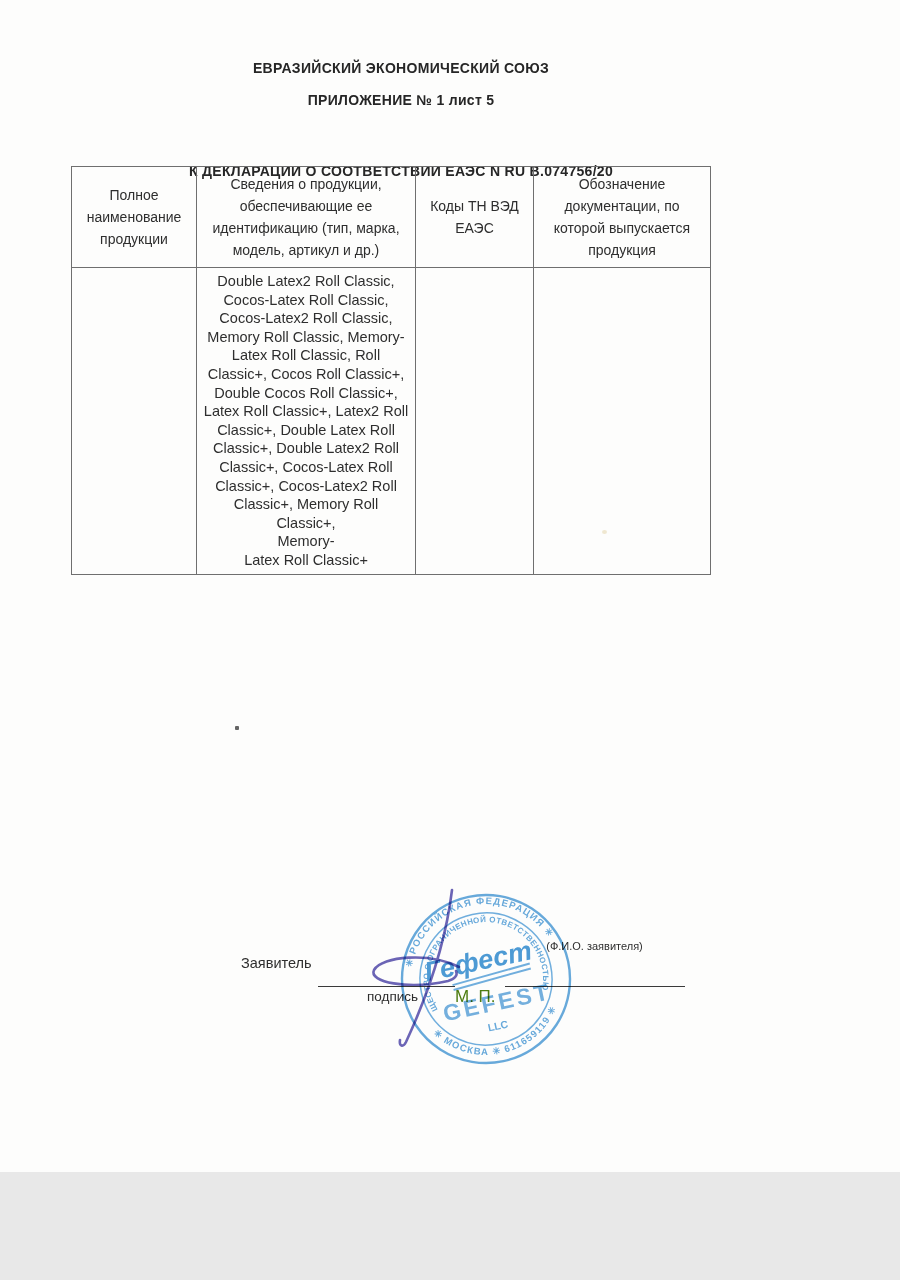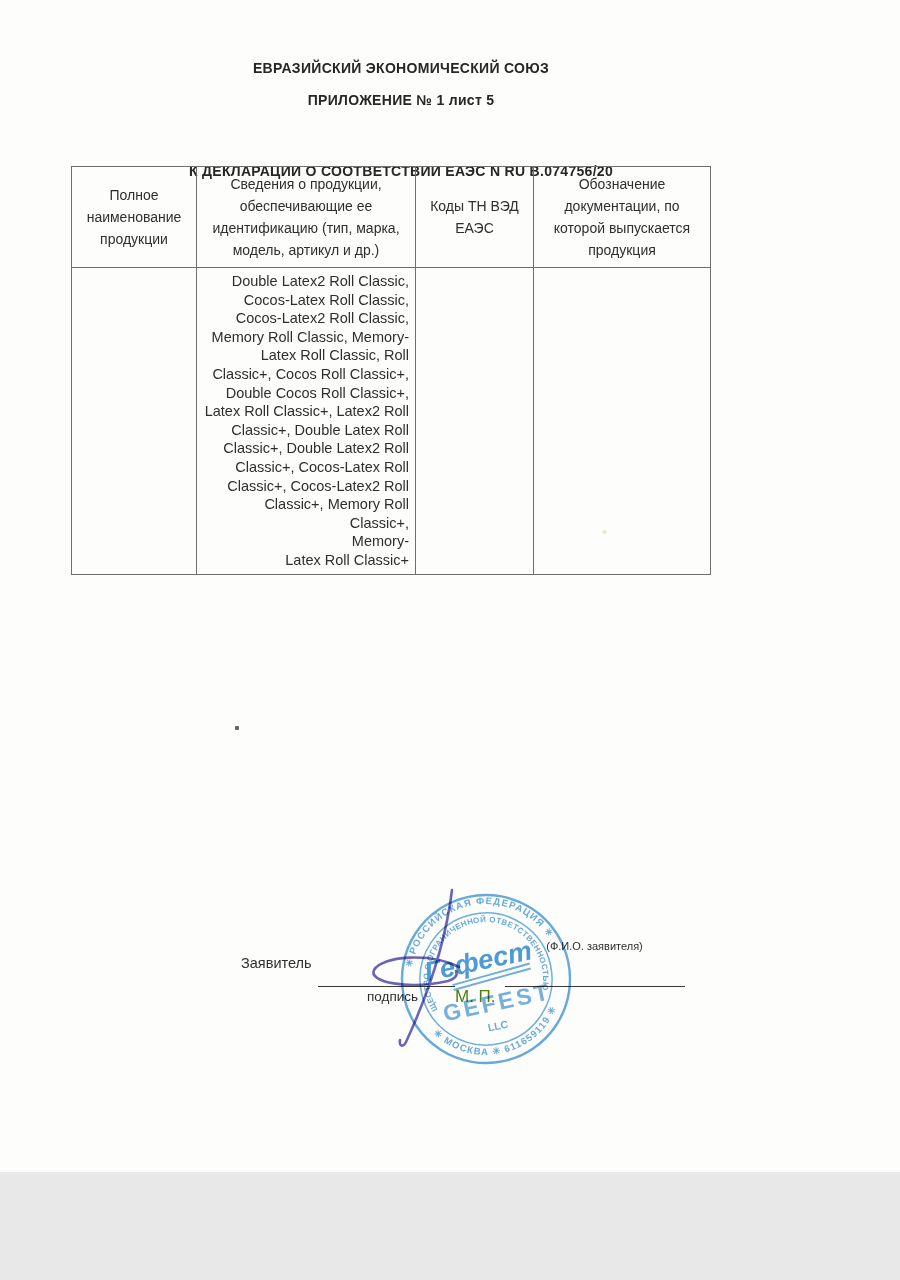--- a/index.html
+++ b/index.html
@@ -36,21 +36,21 @@
     padding:4px 6px;
     overflow:hidden;
   }
   table.decl th {
     height:92px;
     text-align:center; vertical-align:middle;
     line-height:22px;
   }
   table.decl td {
     height:294px;
-    vertical-align:top; text-align:right;
+    vertical-align:top; text-align:center;
     font-size:14.5px;
     line-height:18.6px;
   }
   .c1 { width:125px; } .c2 { width:219px; } .c3 { width:118px; } .c4 { width:177px; }
 
   
   .dot-artifact { position:absolute; left:235px; top:726px; width:4px; height:4px; background:#3f3f3f; opacity:.8; border-radius:1px; }
   .speck-artifact { position:absolute; left:602px; top:530px; width:5px; height:4px; background:#e8dbb8; opacity:.65; border-radius:50%; }
 
   

